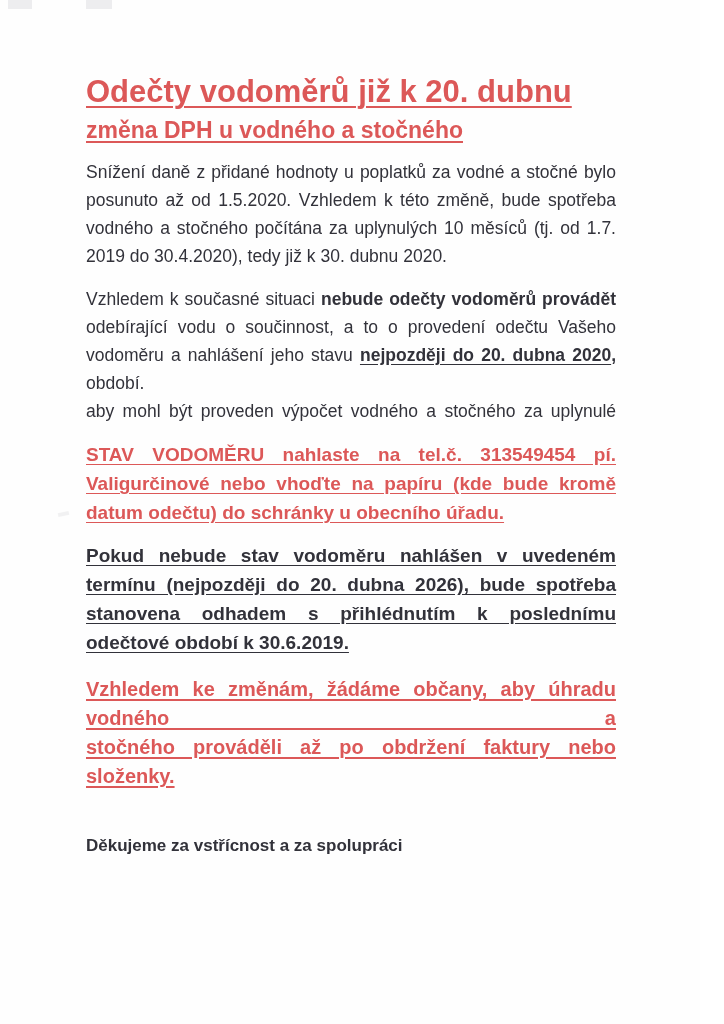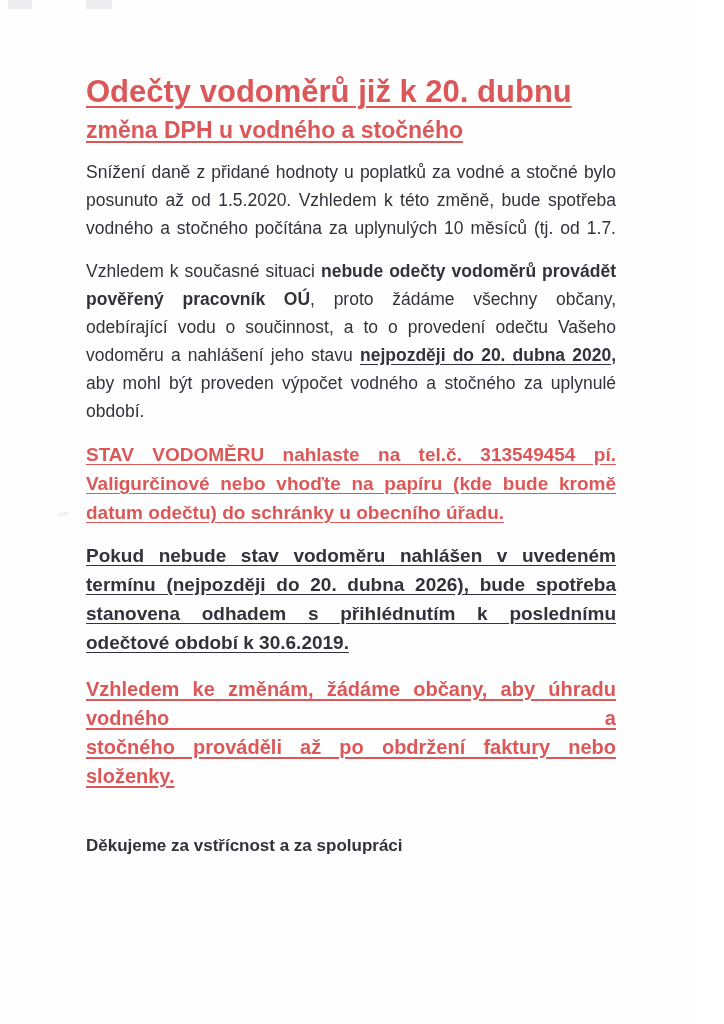--- a/index.html
+++ b/index.html
@@ -70,28 +70,28 @@
 
   <div class="content">
     <h1 class="doc-title">Odečty vodoměrů již k 20. dubnu</h1>
     <h2 class="doc-subtitle">změna DPH u vodného a stočného</h2>
 
     <div id="doc-paragraphs">
         <div class="para body-regular">
           <div class="line"><span class="run">Snížení daně z přidané hodnoty u poplatků za vodné a stočné bylo</span></div>
           <div class="line"><span class="run">posunuto až od 1.5.2020. Vzhledem k této změně, bude spotřeba</span></div>
           <div class="line"><span class="run">vodného a stočného počítána za uplynulých 10 měsíců (tj. od 1.7.</span></div>
+          <div class="line last"><span class="run">2019 do 30.4.2020), tedy již k 30. dubnu 2020.</span></div>
         </div>
         <div class="para body-regular">
           <div class="line"><span class="run">Vzhledem k současné situaci </span><span class="run b">nebude odečty vodoměrů provádět</span></div>
-          <div class="line"><span class="run b">pověřený pracovník OÚ</span><span class="run">, proto žádáme všechny občany,</span></div>
           <div class="line"><span class="run">odebírající vodu o součinnost, a to o provedení odečtu Vašeho</span></div>
           <div class="line"><span class="run">vodoměru a nahlášení jeho stavu </span><span class="run b u">nejpozději do 20. dubna 2020</span><span class="run b">,</span></div>
+          <div class="line last"><span class="run">období.</span></div>
           <div class="line"><span class="run">aby mohl být proveden výpočet vodného a stočného za uplynulé</span></div>
-          <div class="line last"><span class="run">období.</span></div>
         </div>
         <div class="para red-bold u-all">
           <div class="line"><span class="run">STAV VODOMĚRU nahlaste na tel.č. 313549454 pí.</span></div>
           <div class="line"><span class="run">Valigurčinové nebo vhoďte na papíru (kde bude kromě</span></div>
           <div class="line last"><span class="run">datum odečtu) do schránky u obecního úřadu.</span></div>
         </div>
         <div class="para black-bold u-all">
           <div class="line"><span class="run">Pokud nebude stav vodoměru nahlášen v uvedeném</span></div>
           <div class="line"><span class="run">termínu (nejpozději do 20. dubna 2026), bude spotřeba</span></div>
           <div class="line"><span class="run">stanovena odhadem s přihlédnutím k poslednímu</span></div>

